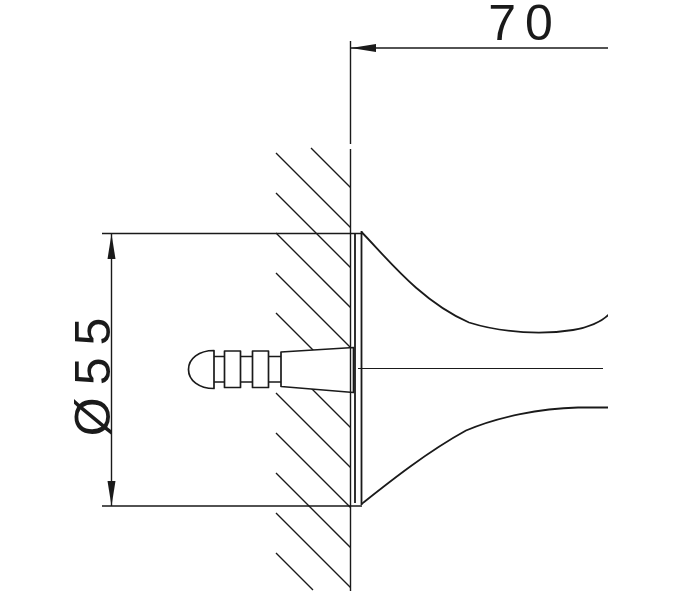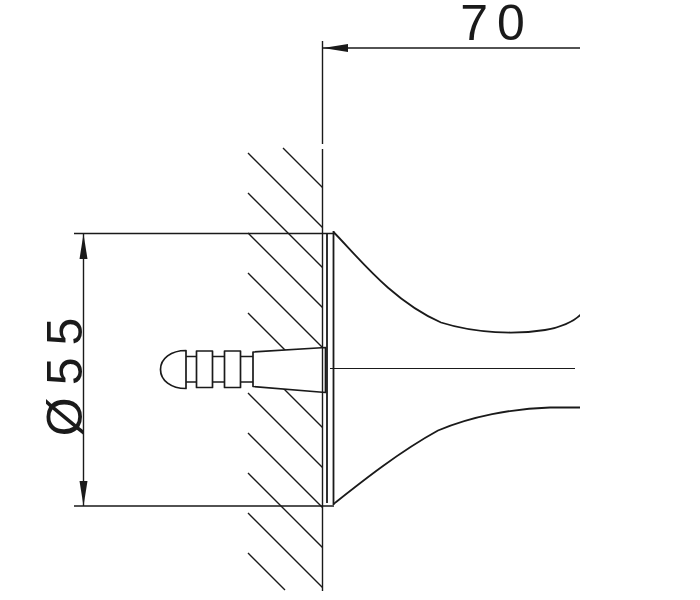--- a/index.html
+++ b/index.html
@@ -1,17 +1,17 @@
 <!DOCTYPE html>
 <html><head>
 <meta charset="utf-8">
 <style>
   html,body{margin:0;padding:0;background:#ffffff;}
   .stage{position:relative;width:580px;height:600px;background:#ffffff;overflow:hidden;
-         font-family:"Liberation Sans", sans-serif;}
+         font-family:"Liberation Sans", sans-serif;padding-left:28px;}
   svg{display:block;}
   .obj{stroke:#1a1a1a;stroke-width:1.8;fill:none;stroke-linejoin:round;}
   .thin{stroke:#1a1a1a;stroke-width:1.4;fill:none;}
   .hatch{stroke:#1a1a1a;stroke-width:1.4;fill:none;}
   .center{stroke:#1a1a1a;stroke-width:1.2;fill:none;}
   .whitefill{fill:#ffffff;stroke:#1a1a1a;stroke-width:1.7;stroke-linejoin:round;}
   .whiteonly{fill:#ffffff;stroke:none;}
   .dim{stroke:#1a1a1a;stroke-width:1.4;fill:none;}
   .arrow{fill:#1a1a1a;stroke:none;}
   .band{stroke:#1a1a1a;stroke-width:5;fill:none;}

